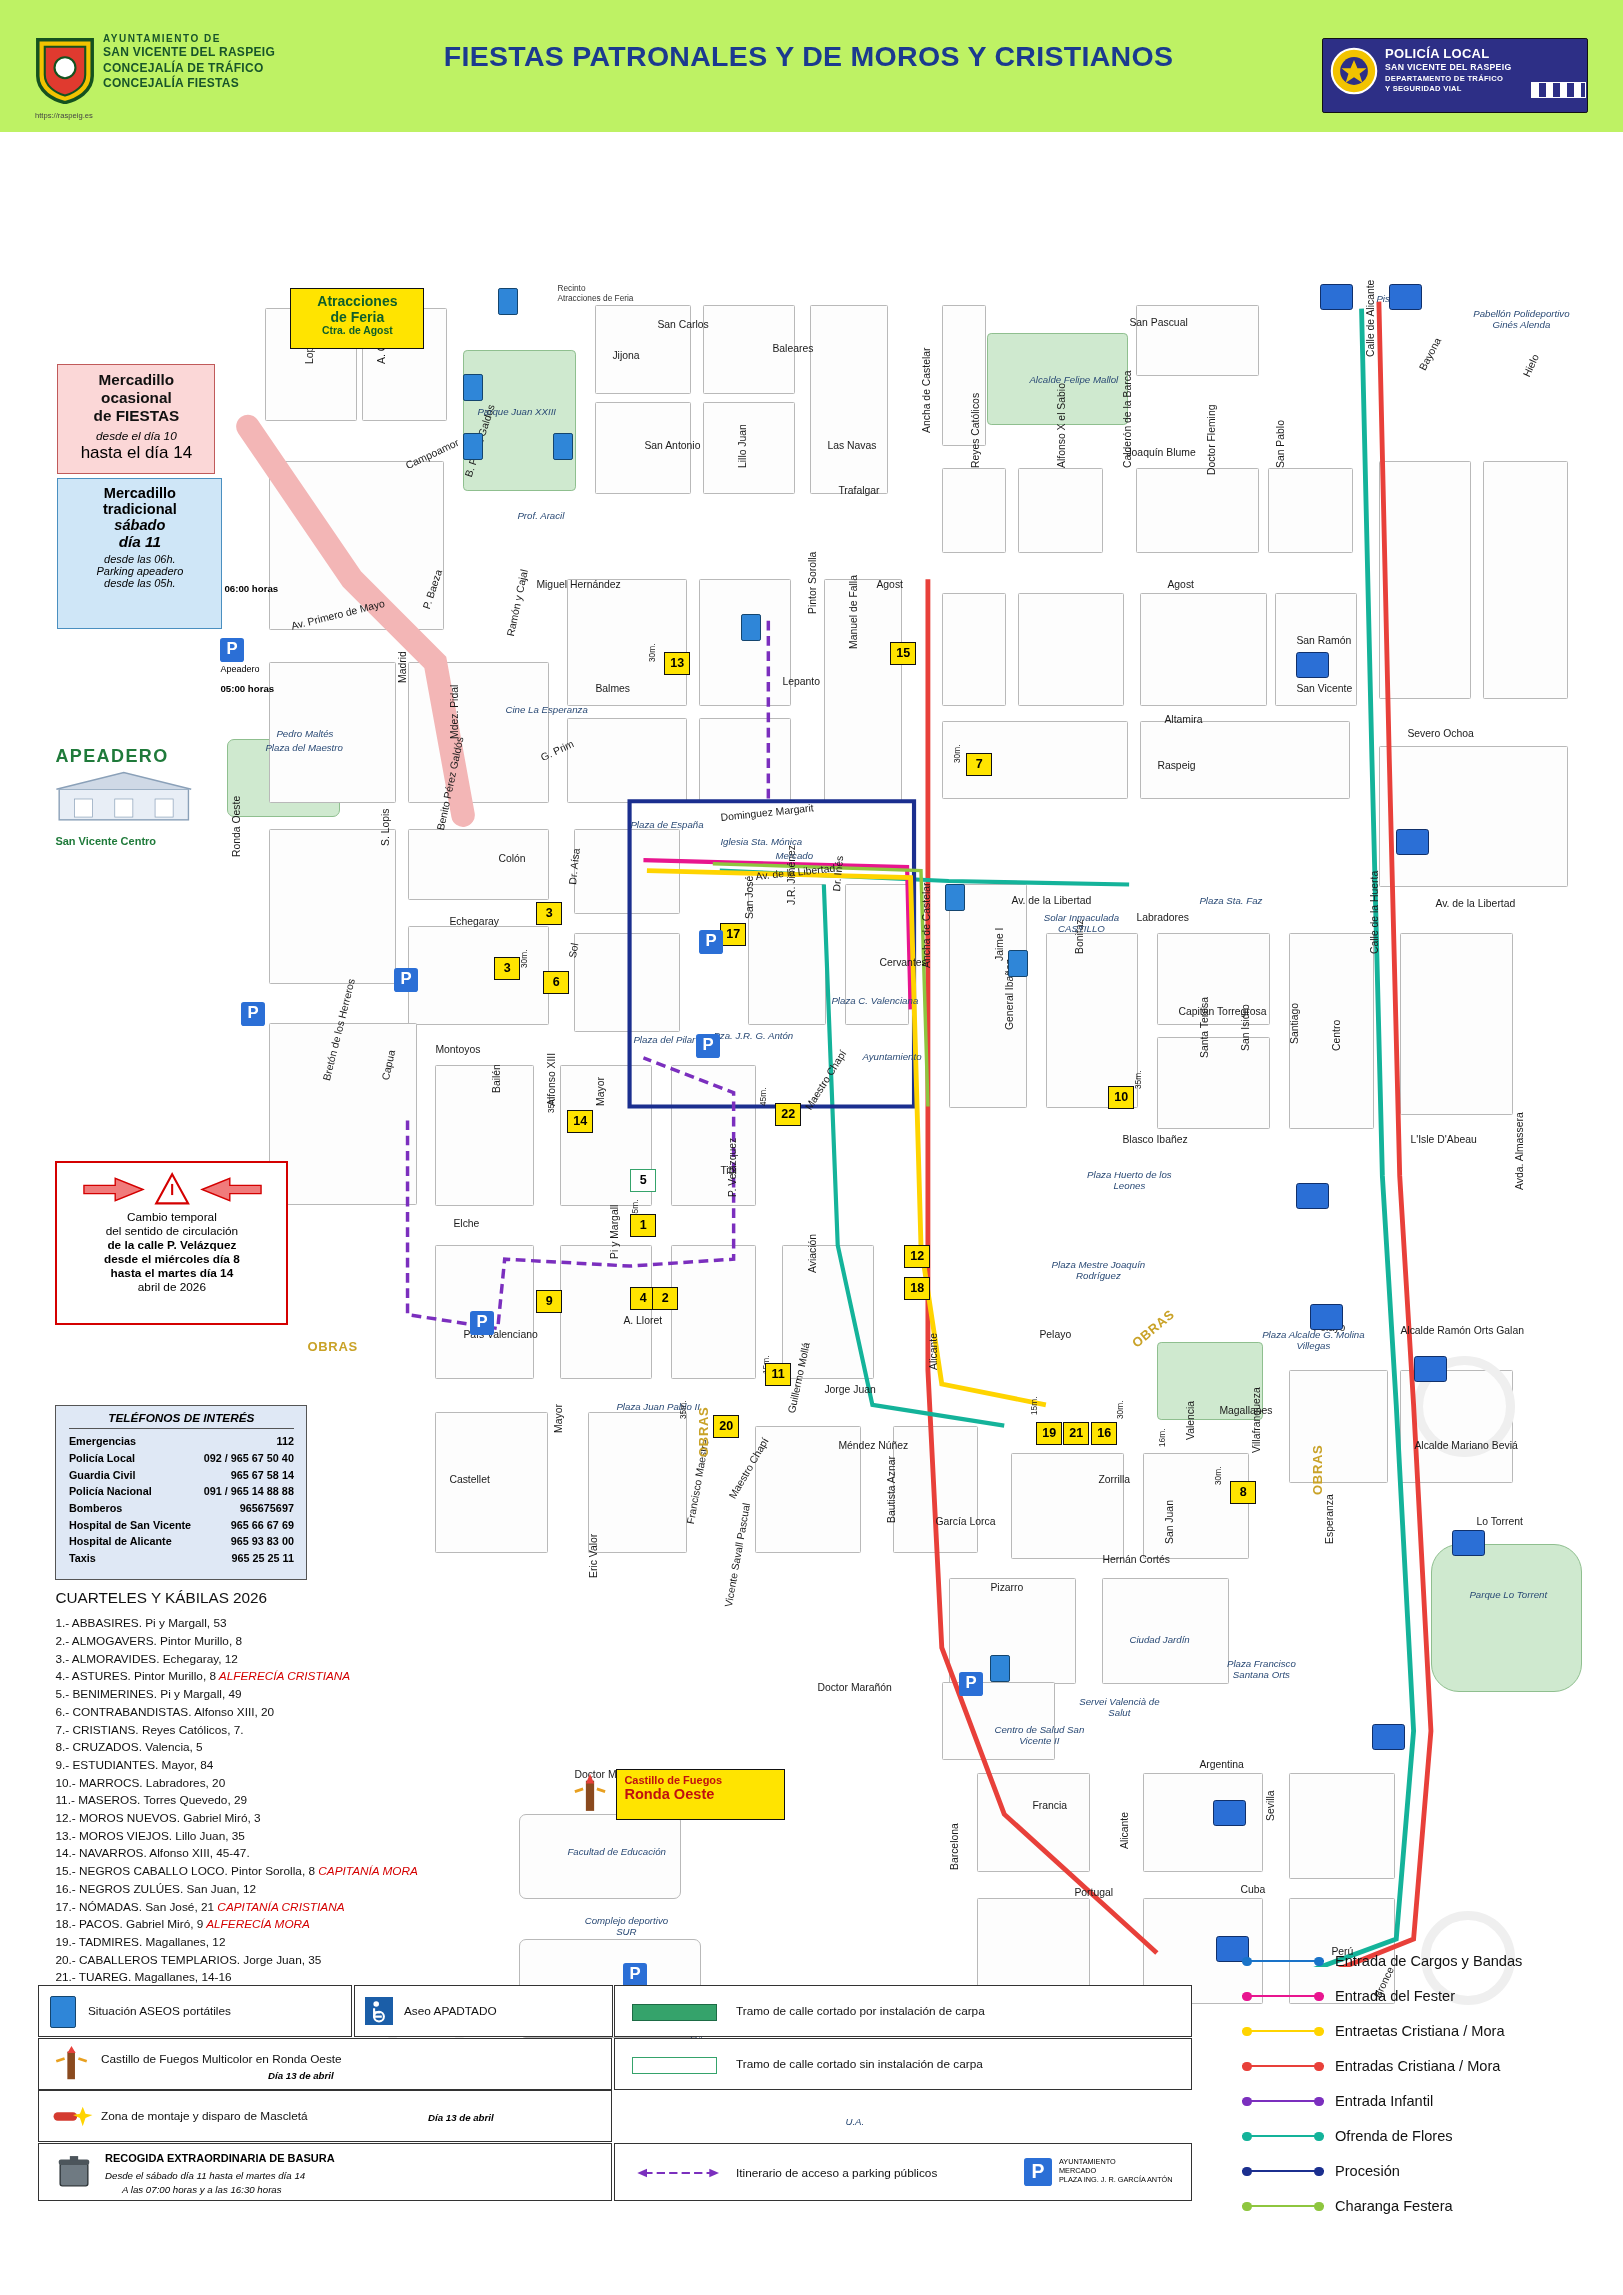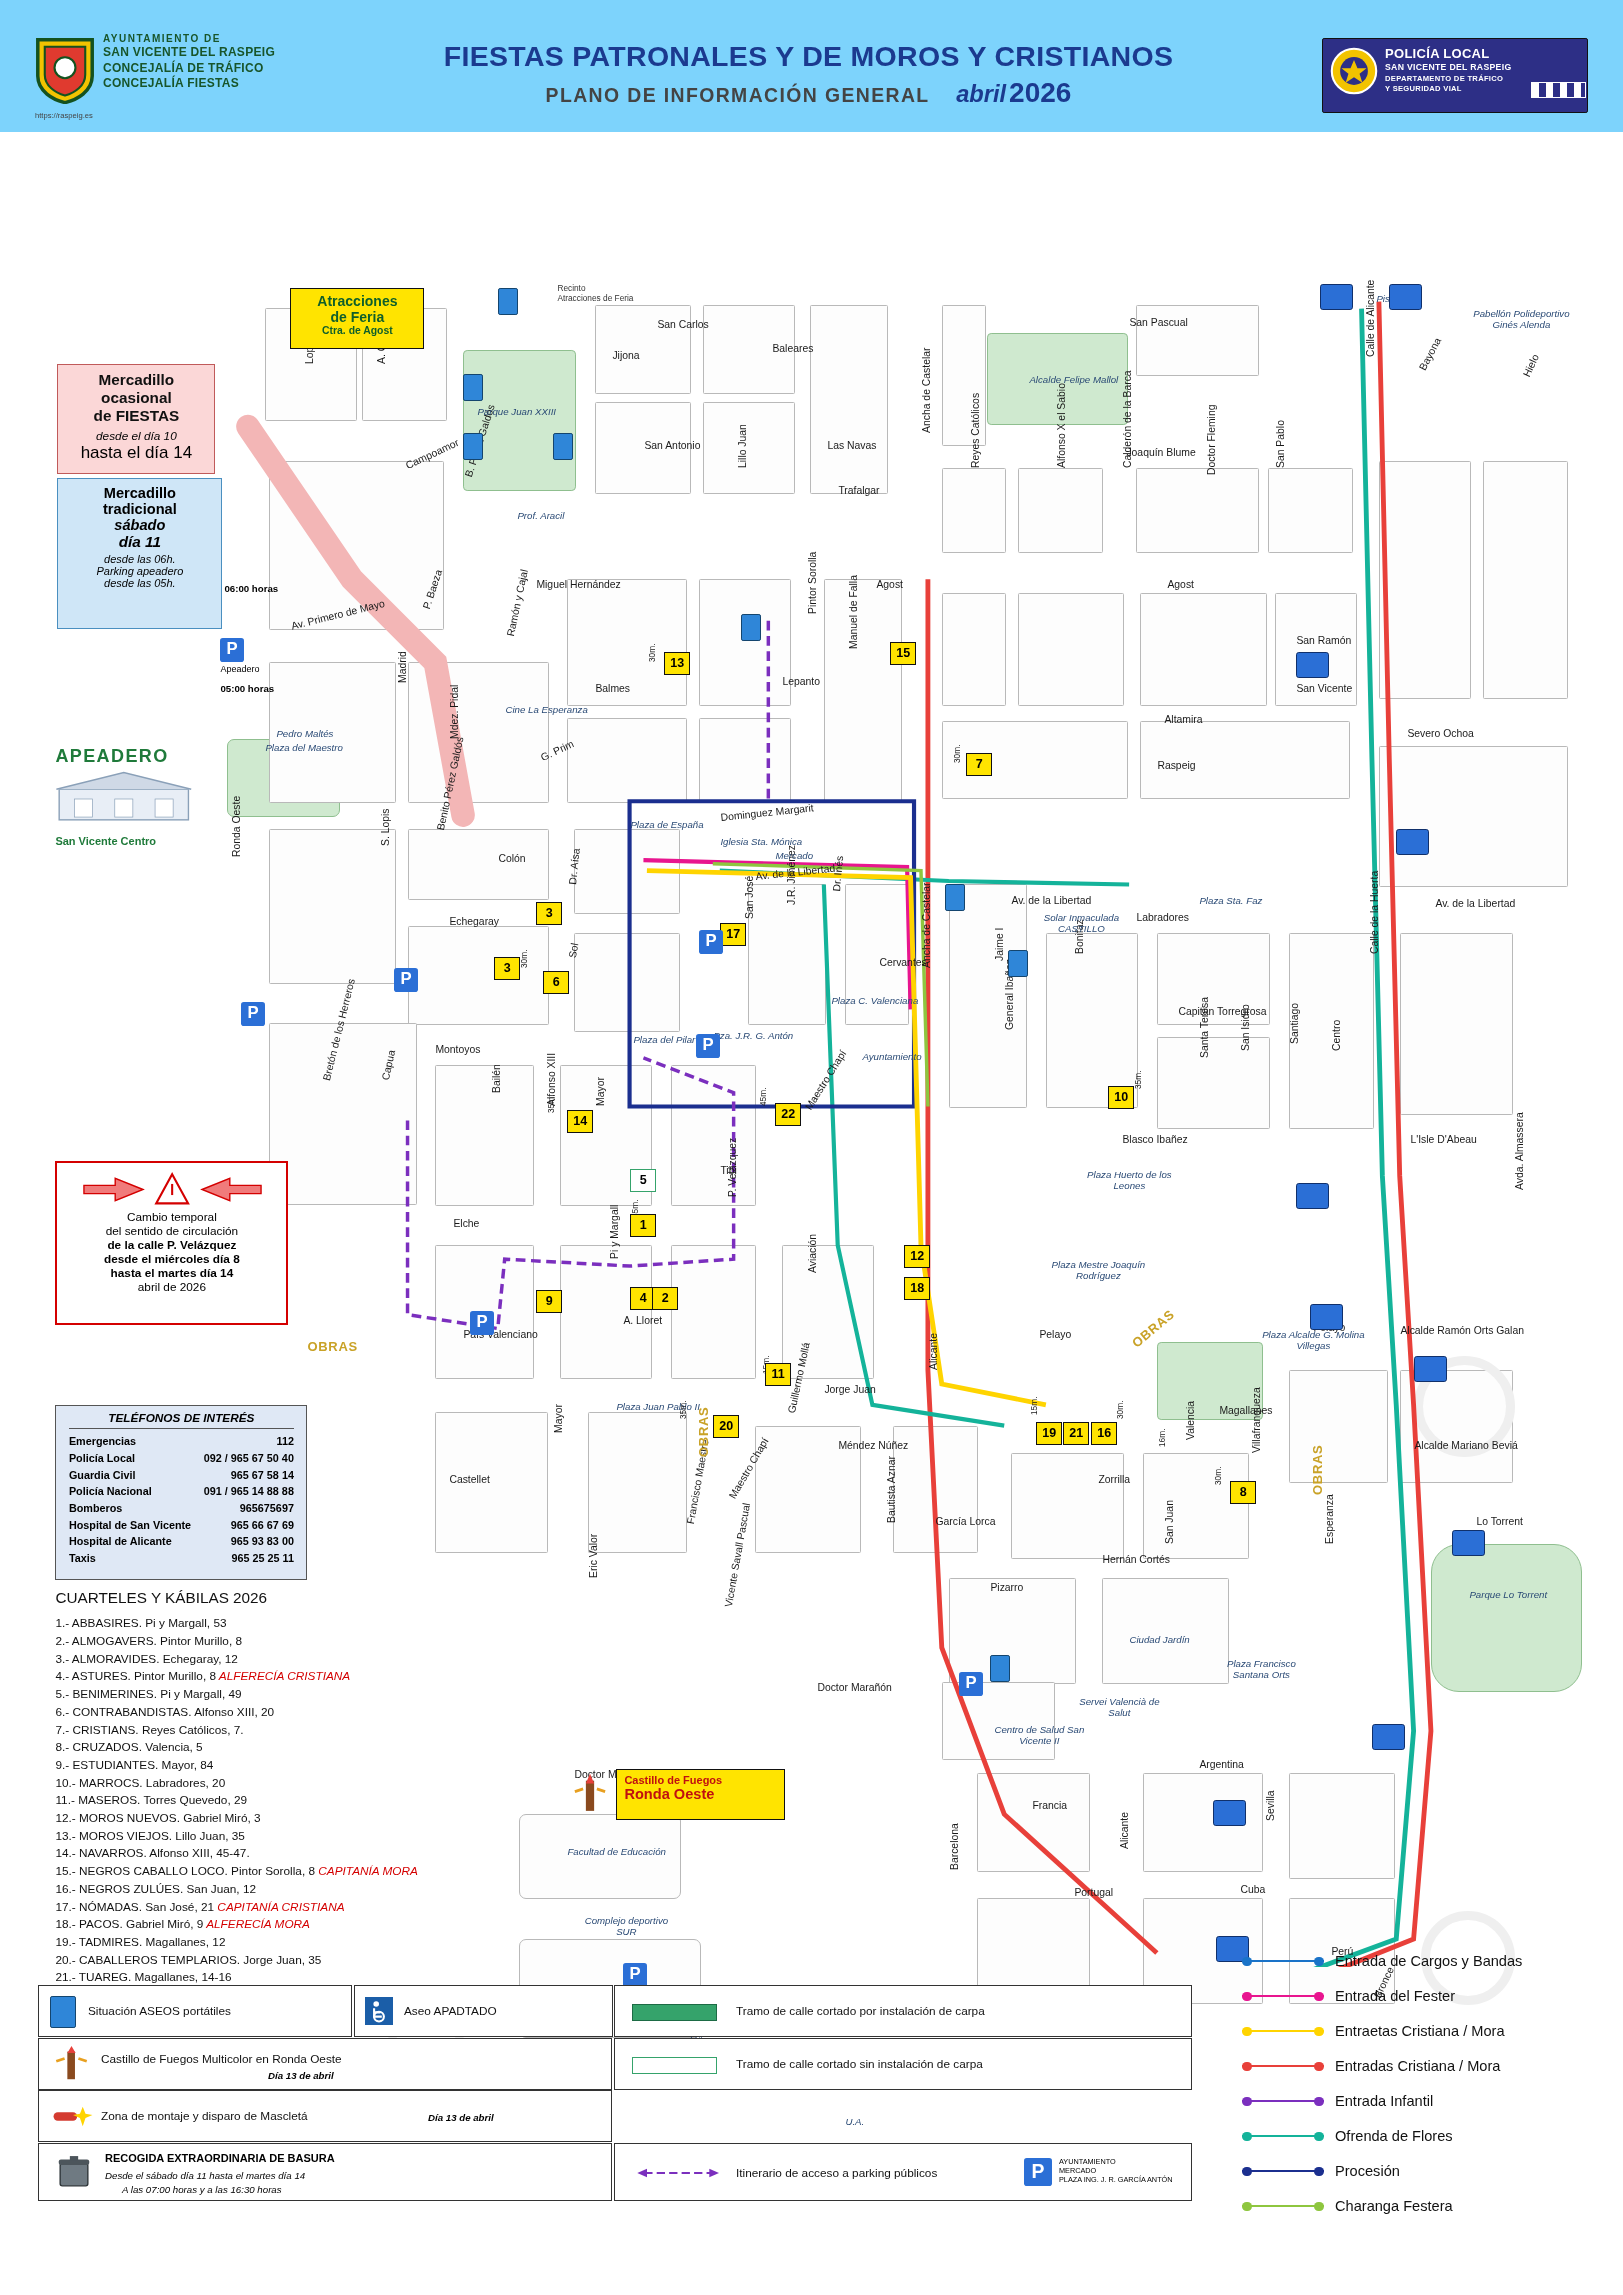--- a/index.html
+++ b/index.html
@@ -1,19 +1,19 @@
 <!DOCTYPE html>
 <html style="font-size:11px"><head>
 <meta charset="utf-8">
 <style>
   html,body{margin:0;padding:0;background:#ffffff;}
   body{width:1623px;height:2295px;position:relative;font-family:"Liberation Sans",sans-serif;overflow:hidden;}
   .abs{position:absolute;}
   
-  #header{left:0;top:0;width:1623px;height:132px;background:#7dd3fc;}
+  #header{left:0;top:0;width:1623px;height:132px;background:#bef264;}
   #crest-block{left:35px;top:33px;width:291px;height:83px;}
   #crest-shield{left:0;top:4.2px;width:60px;height:67px;}
   .crest-title{font-weight:bold;color:#18552a;letter-spacing:0.3px;}
   #title-main{left:316px;top:40px;width:985px;text-align:center;}
   #title-main .t1{font-size:28.5px;font-weight:bold;color:#1b3a8f;letter-spacing:0.3px;font-family:"Liberation Sans",sans-serif;}
   #title-main .t2{font-size:19.4px;font-weight:bold;color:#444;letter-spacing:1.4px;margin-top:2.8px;display:inline-block;}
   #title-main .t3{font-size:23.6px;font-weight:bold;color:#1b3a8f;font-style:italic;}
   #policia-badge{left:1322px;top:38px;width:264px;height:73px;background:#2d2f86;border:1.4px solid #111;border-radius:2.1px;color:#fff;}
   #policia-badge .pb-line{font-weight:bold;letter-spacing:0.3px;}
   .chk{background-image:repeating-linear-gradient(90deg,#fff 0 7px,#2d2f86 7px 14px);}
@@ -67,25 +67,20 @@
       <div class="crest-title" style="font-size:10px;letter-spacing:1.5px;">AYUNTAMIENTO DE</div>
       <div class="crest-title" style="font-size:12px;margin-top:1.4px;">SAN VICENTE DEL RASPEIG</div>
       <div class="crest-title" style="font-size:12px;margin-top:1.4px;">CONCEJALÍA DE TRÁFICO</div>
       <div class="crest-title" style="font-size:12px;margin-top:1.4px;">CONCEJALÍA FIESTAS</div>
     </div>
     <div class="abs" style="left:0;top:78px;font-size:7.6px;color:#444;">https://raspeig.es</div>
   </div>
 
   <div class="abs" id="title-main">
     <div class="t1">FIESTAS PATRONALES Y DE MOROS Y CRISTIANOS</div>
-    <div style="margin-top:4.2px;">
-      <span class="t2">PLANO DE INFORMACIÓN GENERAL</span>
-      <span class="t3" style="margin-left:23.6px;">abril</span>
-      <span class="t3" style="font-style:normal;font-size:28px;">2026</span>
-    </div>
   </div>
 
   <div class="abs" id="policia-badge">
     <div class="abs" style="left:5.6px;top:7px;width:50px;height:50px;">
       <svg width="50" height="50" viewBox="0 0 72 72">
           <circle cx="36" cy="36" r="32" fill="#f2c300" stroke="#fff" stroke-width="3"></circle>
           <circle cx="36" cy="36" r="20" fill="#2d2f86"></circle>
           <path d="M36 20 L41 32 L54 32 L44 40 L48 53 L36 45 L24 53 L28 40 L18 32 L31 32 Z" fill="#f2c300"></path>
         </svg>
     </div>

